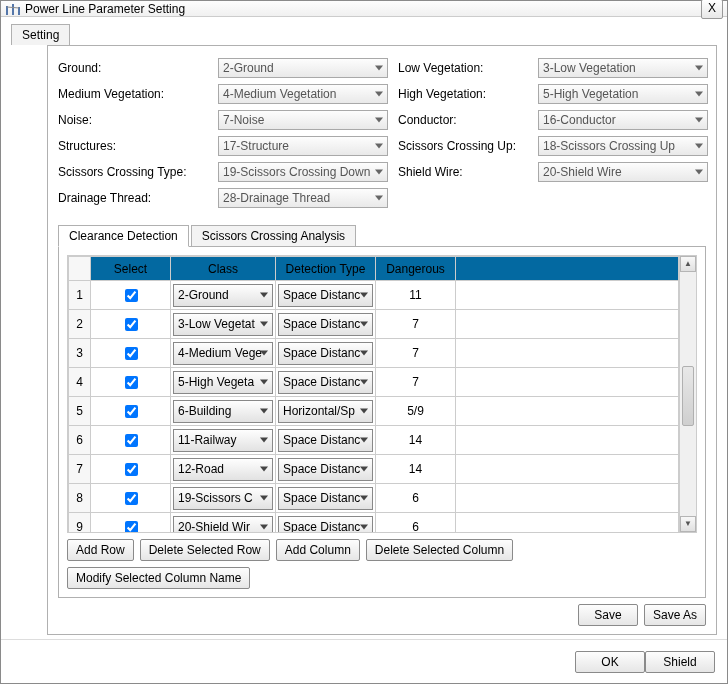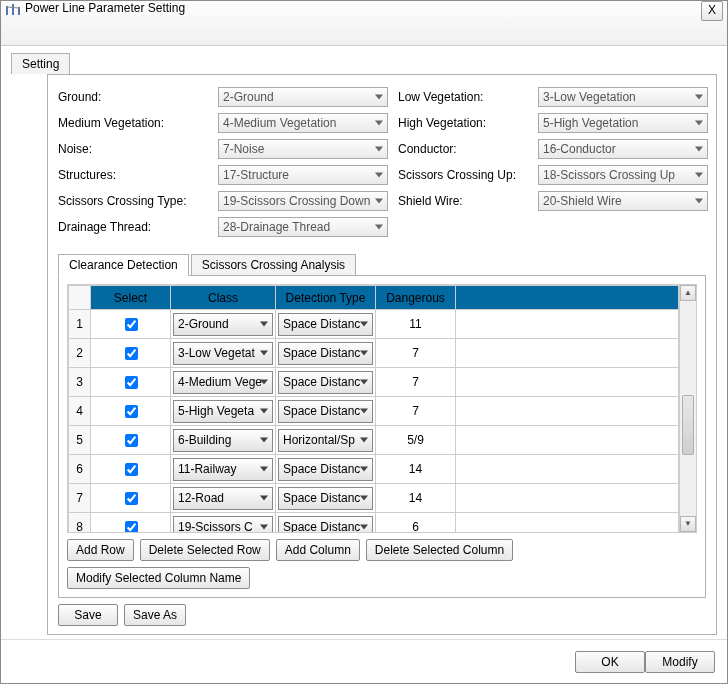--- a/index.html
+++ b/index.html
@@ -15,25 +15,25 @@
   }
   .window {
     width: 728px;
     height: 684px;
     border: 1px solid #8a8a8a;
     background: #fff;
     display: flex;
     flex-direction: column;
   }
   .titlebar {
-    height: 45px;
+    height: 16px;
     background: linear-gradient(#fdfdfd,#f0f0f0);
     border-bottom: 1px solid #ccc;
     display: flex;
-    align-items: flex-start;
+    align-items: center;
     padding: 0 4px;
   }
   .titlebar .app-icon { width:16px; height:16px; margin-right:4px; display:inline-block; }
   .titlebar .title { flex:1; }
   .close-btn {
     width:22px; height:20px;
     border:1px solid #999;
     border-radius:2px;
     background:linear-gradient(#fff,#e8e8e8);
     text-align:center;
@@ -172,21 +172,21 @@
     height:22px;
     border:1px solid #8a8a8a;
     background:linear-gradient(#fdfdfd,#e6e6e6);
     padding:0 8px;
     font-family:inherit;
     font-size:12px;
     cursor:pointer;
     border-radius:2px;
   }
   .btnrow { display:flex; gap:6px; margin-top:6px; flex-wrap:wrap; }
-  .saverow { display:flex; gap:6px; margin-top:6px; }
+  .saverow { display:flex; justify-content:flex-end; gap:6px; margin-top:6px; }
   .bottom-buttons {
     height:44px;
     border-top:1px solid #ddd;
     display:flex;
     justify-content:flex-end;
     align-items:center;
     padding:0 12px;
   }
   .vscrollbar {
     width:17px;
@@ -516,15 +516,15 @@
 
       <div class="saverow">
         <button class="btn" style="min-width:60px">Save</button>
         <button class="btn" style="min-width:60px">Save As</button>
       </div>
     </div>
   </div>
 
   <div class="bottom-buttons">
     <button class="btn" style="min-width:70px">OK</button>
-    <button class="btn" style="min-width:70px">Modify</button>
+    <button class="btn" style="min-width:70px">Shield</button>
   </div>
 </div>
 
 </body></html>

